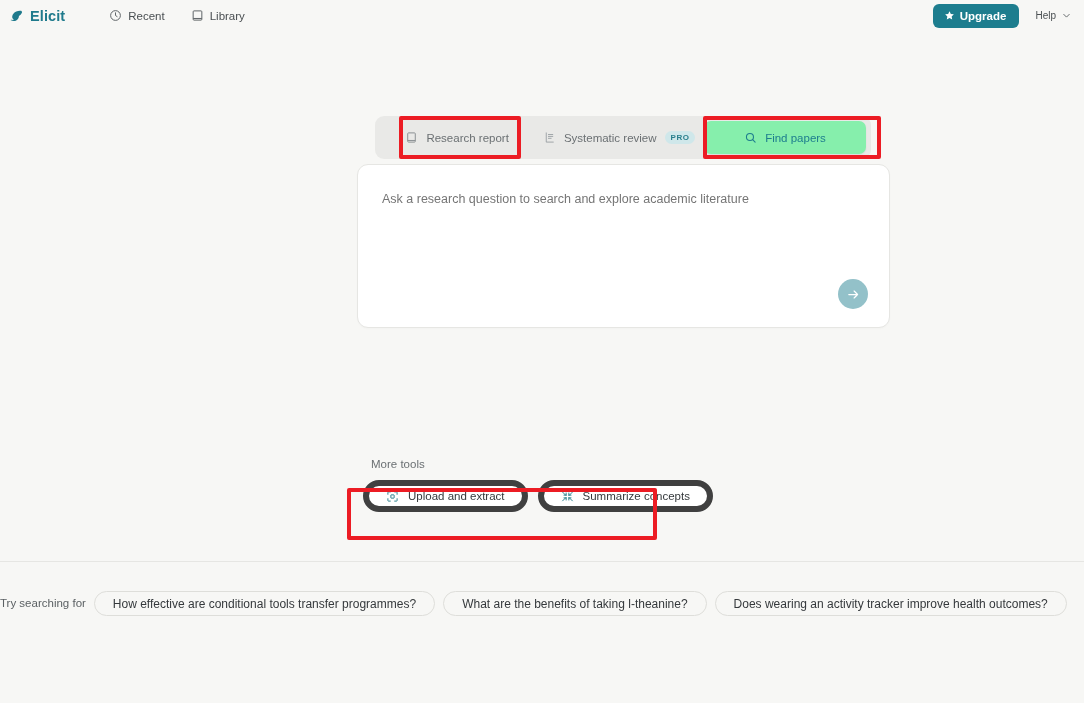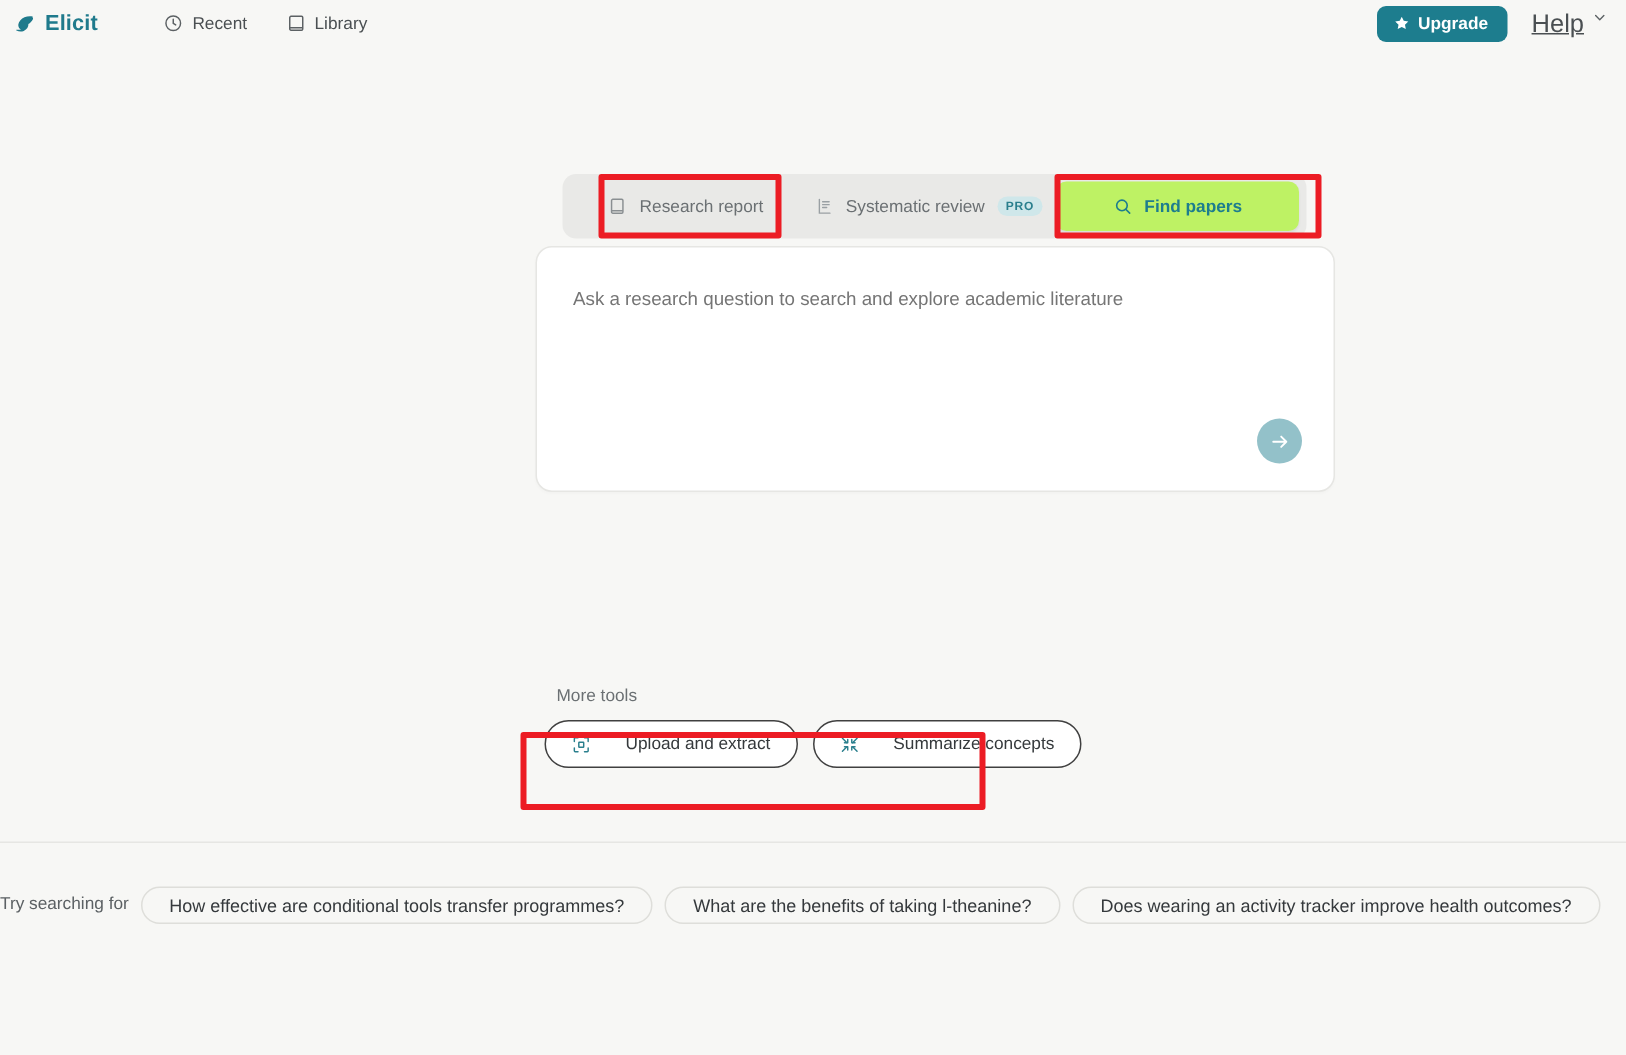--- a/index.html
+++ b/index.html
@@ -66,21 +66,21 @@
     font-size: 11.5px;
     font-weight: 600;
     border: none;
     border-radius: 6px;
     padding: 6px 13px 6px 11px;
     cursor: pointer;
     font-family: inherit;
   }
   .help-wrap {
     display: flex; align-items: flex-start; gap: 5px;
-    font-size: 17px; color: #4a4f52; cursor: pointer; text-decoration: underline;
+    font-size: 10px; color: #4a4f52; cursor: pointer;
   }
 
   
   .center {
     position: absolute;
     left: 357px;
     top: 116px;
     width: 533px;
   }
 
@@ -105,23 +105,23 @@
     font-size: 11.5px;
     border-radius: 7px;
     cursor: pointer;
     color: #6b7073;
     white-space: nowrap;
   }
   .tab-research { width: 160px; }
   .tab-systematic { width: 176px; }
   .tab-find {
     width: 168px;
-    background: #bef264;
+    background: #86efac;
     color: #1d7d8e;
-    font-weight: 700;
+    font-weight: 400;
     box-shadow: 0 1px 2px rgba(0,0,0,.07);
   }
   .tab svg { display: block; flex: 0 0 auto; }
   .pro-badge {
     background: #cfe7ea;
     color: #2a7f8d;
     font-size: 8px;
     font-weight: 700;
     letter-spacing: .5px;
     border-radius: 9px;
@@ -188,25 +188,25 @@
   }
   .tools-row {
     margin-top: 10px;
     margin-left: 6px;
     display: flex;
     gap: 10px;
   }
   .tool-chip {
     display: flex;
     align-items: center;
-    gap: 23px;
+    gap: 9px;
     height: 32px;
     padding: 0 17px;
     background: #ffffff;
-    border: 1px solid #404040;
+    border: 6px solid #404040;
     border-radius: 16px;
     font-size: 11.5px;
     color: #35393c;
     cursor: pointer;
     white-space: nowrap;
     font-family: inherit;
   }
   .tool-chip svg { display: block; flex: 0 0 auto; }
 
   

